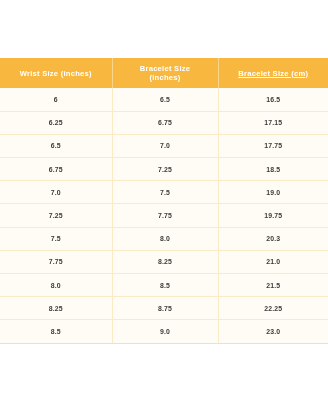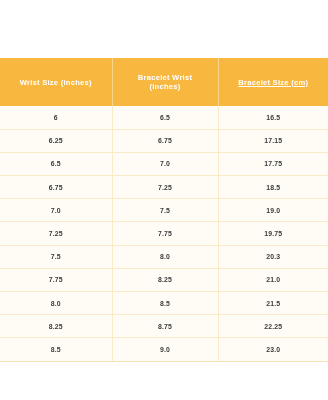--- a/index.html
+++ b/index.html
@@ -37,21 +37,21 @@
   table.size-table col.c1 { width: 112px; }
   table.size-table col.c2 { width: 106px; }
   table.size-table col.c3 { width: 110px; }
 
   thead th {
     background: #F8B83F;
     color: #ffffff;
     font-size: 7.6px;
     font-weight: bold;
     letter-spacing: 0.25px;
-    height: 48px;
+    height: 30px;
     padding: 0 16px;
     text-align: center;
     vertical-align: middle;
     border-right: 1px solid #FBD58A;
     box-sizing: border-box;
   }
   thead th:last-child { border-right: none; text-decoration: underline; }
 
   tbody td {
     background: #FEFCF4;
@@ -77,21 +77,21 @@
   <div class="size-table-wrap">
     <table class="size-table">
       <colgroup>
         <col class="c1">
           <col class="c2">
           <col class="c3">
       </colgroup>
       <thead>
         <tr>
           <th>Wrist Size (inches)</th>
-          <th>Bracelet Wrist (inches)</th>
+          <th>Bracelet Size (inches)</th>
           <th>Bracelet Size (cm)</th>
         </tr>
       </thead>
       <tbody>
         <tr>
           <td>6</td>
           <td>6.5</td>
           <td>16.5</td>
         </tr>
         <tr>

